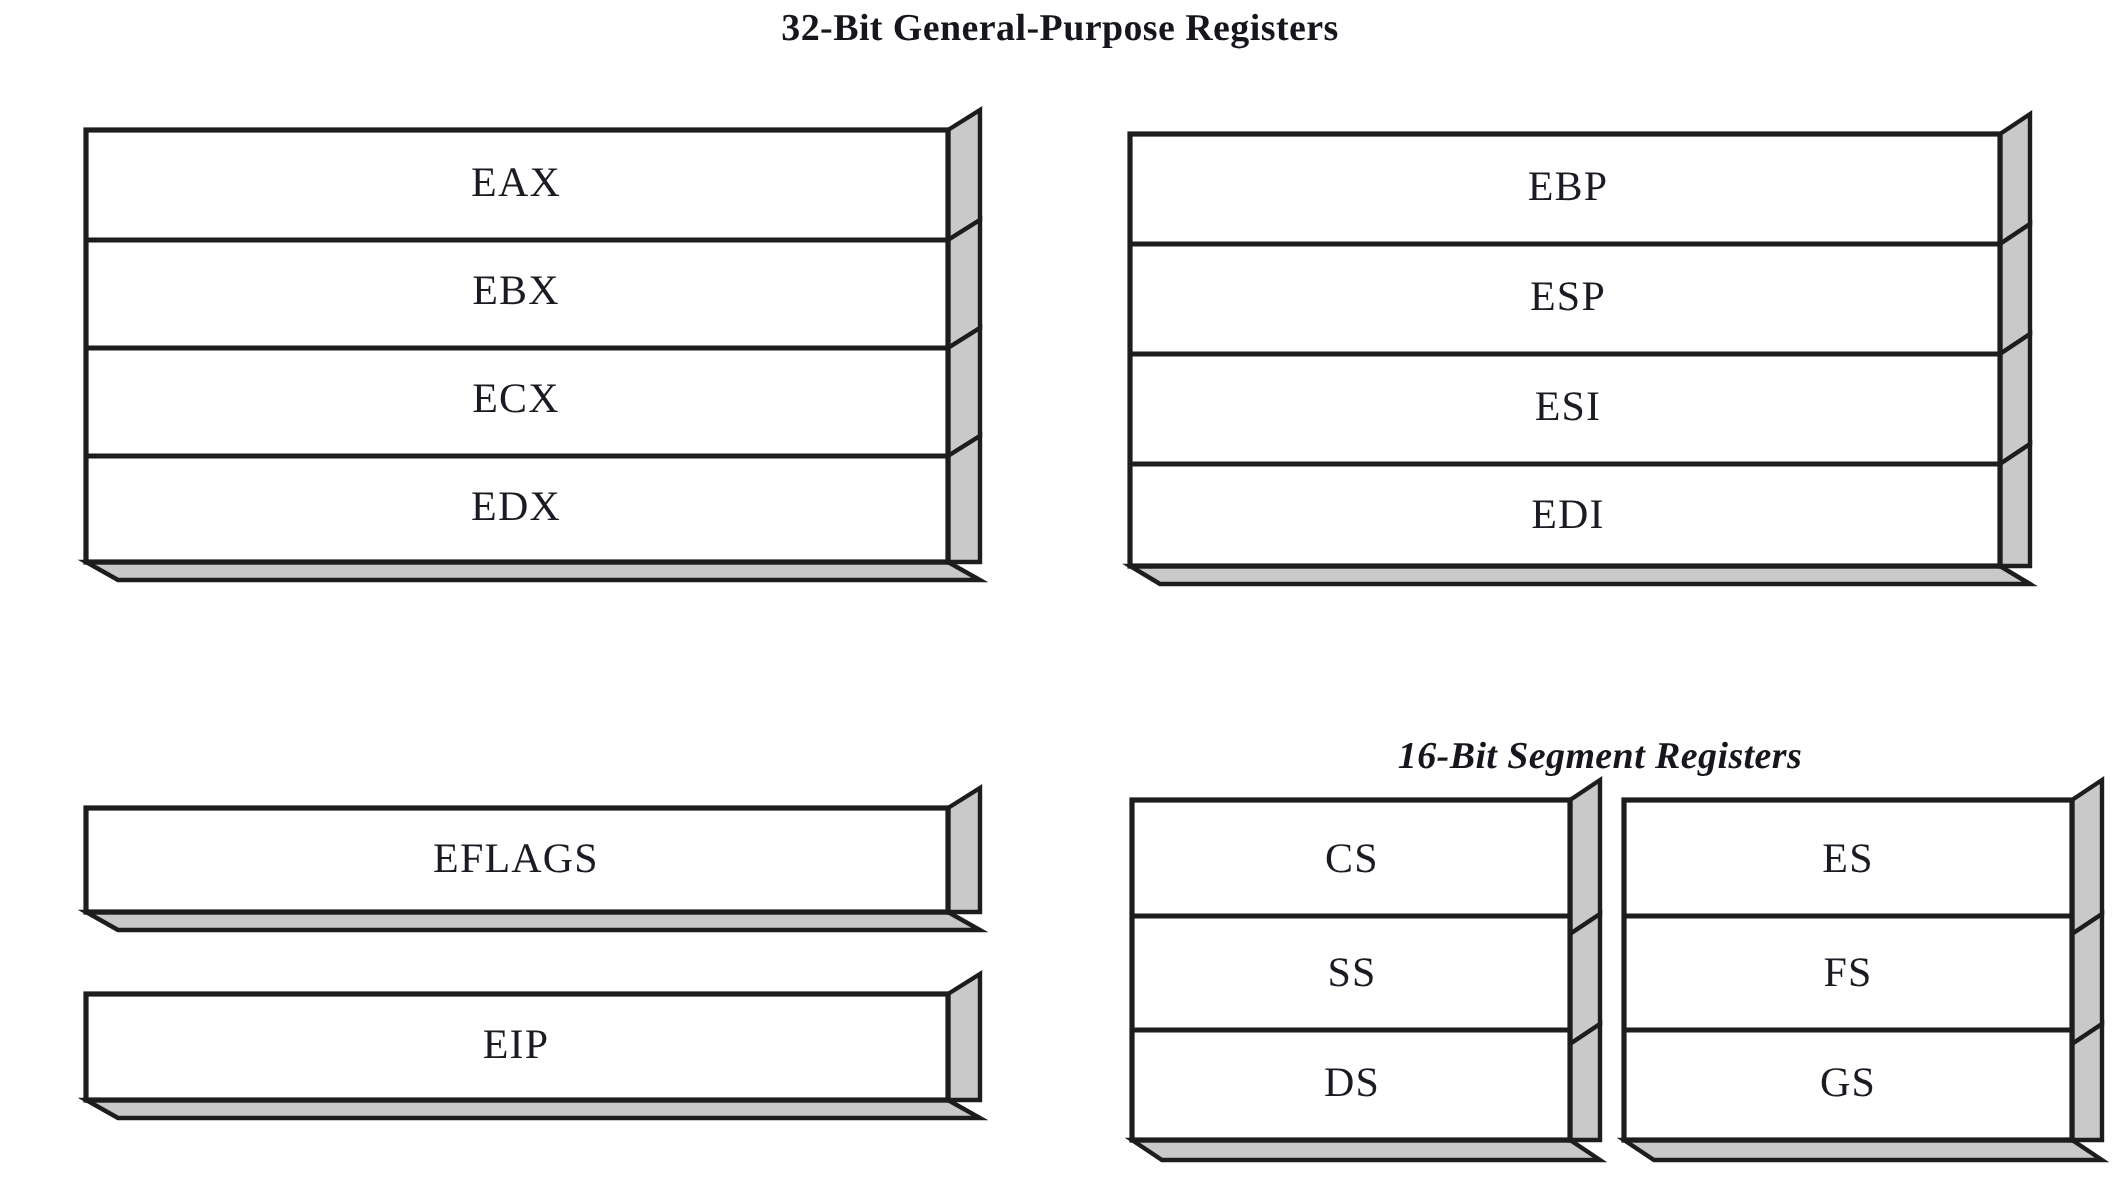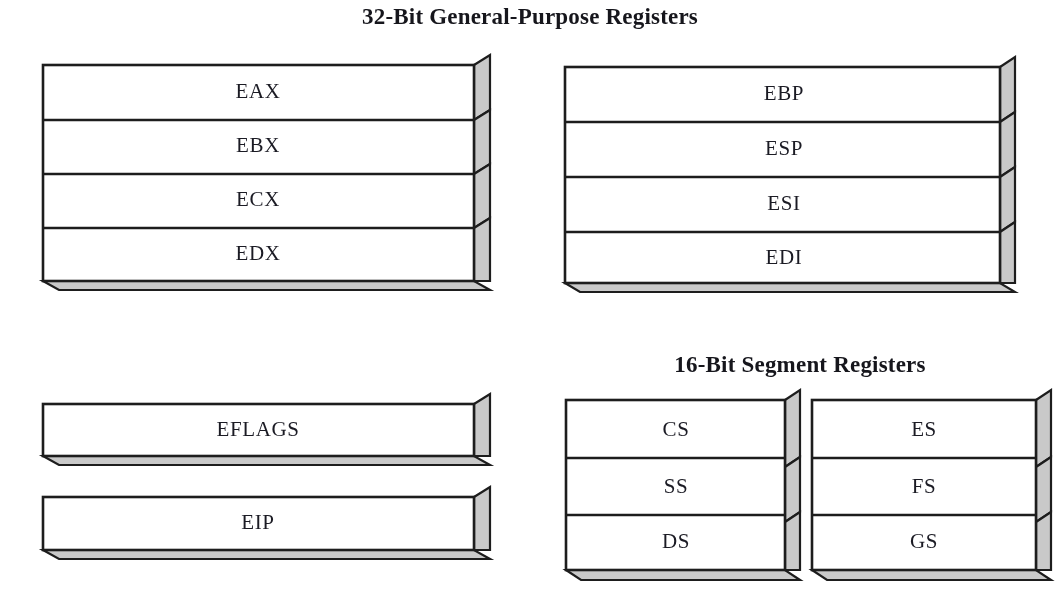--- a/index.html
+++ b/index.html
@@ -18,33 +18,34 @@
   .diagram-root {
     position: absolute;
     left: 0; top: 0;
     width: 1060px;
     height: 593px;
   }
   .section-title {
     position: absolute;
     font-family: "Liberation Serif", "DejaVu Serif", serif;
     font-weight: bold;
-    font-size: 23px;
+    font-size: 19px;
     letter-spacing: 0.2px;
     color: #16161c;
     white-space: nowrap;
     text-align: center;
   }
   #title-gpr {
     left: 0; top: 4px;
     width: 1060px;
   }
   #title-seg {
-    left: 565px; top: 352px;
+    left: 565px; top: 368px;
     width: 470px;
+    font-style: italic;
   }
   svg.boxes {
     position: absolute;
     left: 0; top: 0;
     width: 1060px;
     height: 593px;
     overflow: visible;
   }
   .reg-label {
     font-family: "Liberation Serif", "DejaVu Serif", serif;

